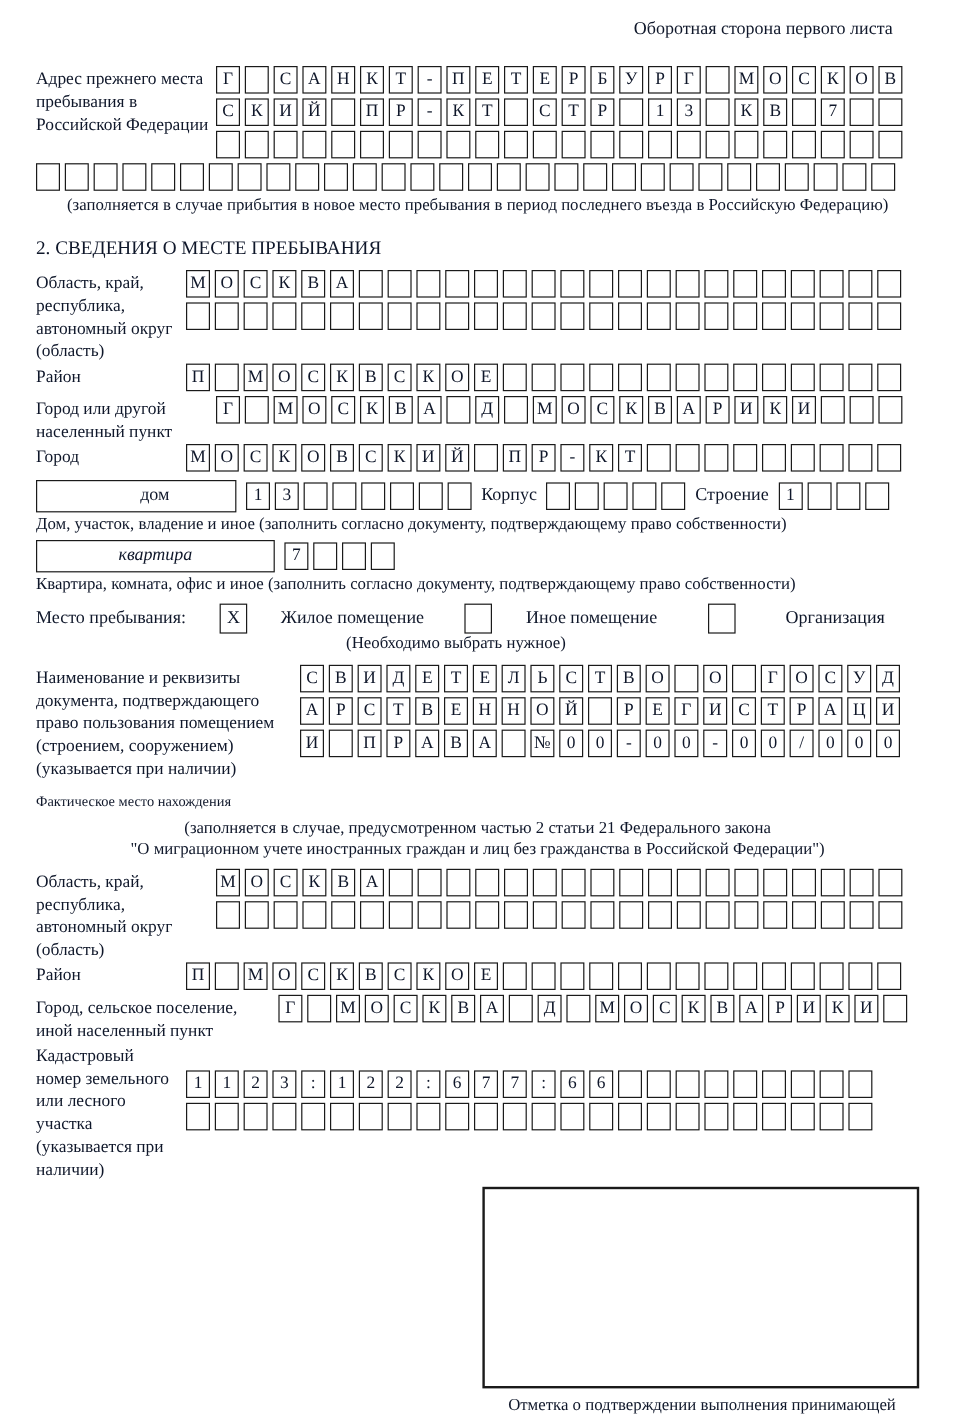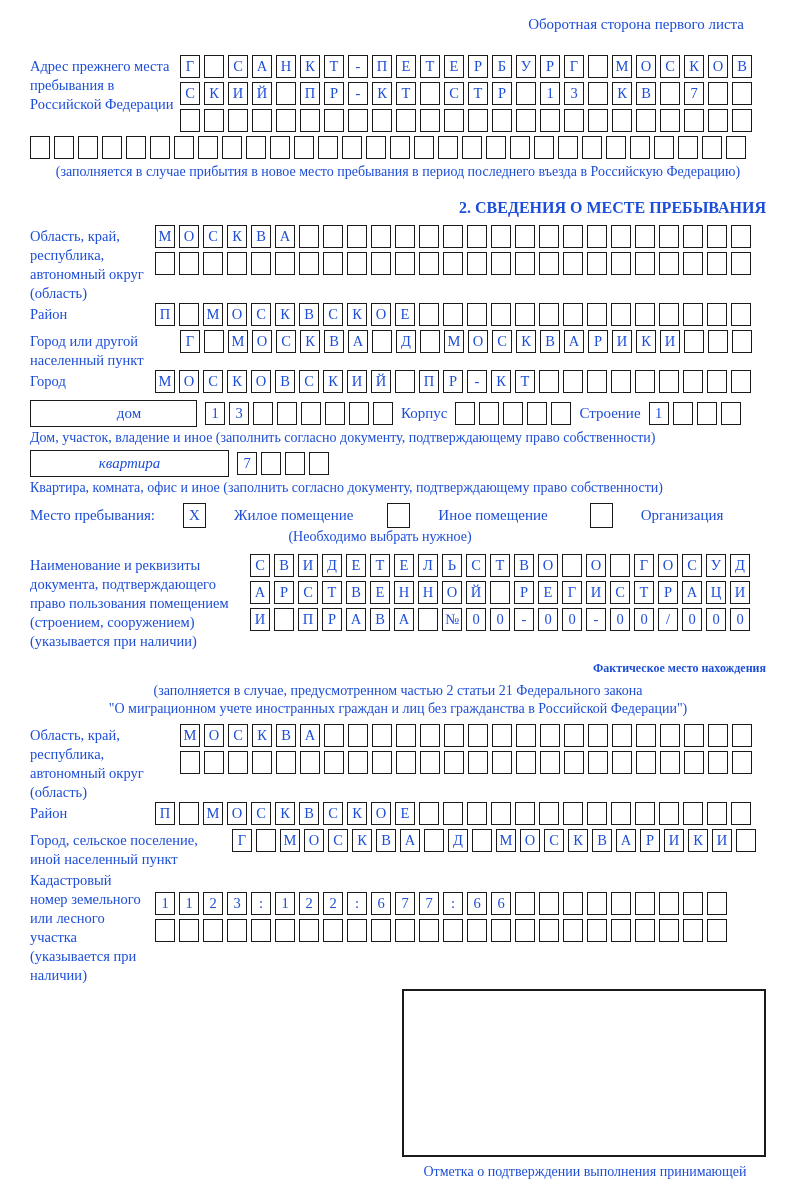--- a/index.html
+++ b/index.html
@@ -1,39 +1,39 @@
 <!DOCTYPE html>
 <html><head>
 <meta charset="utf-8">
 <style>
   html,body{margin:0;padding:0;background:#fff;}
   .page{
     width:800px;height:1180px;box-sizing:border-box;
     padding:16px 34px 0 30px;
-    font-family:"Liberation Serif",serif;color:#1d4ed8;
+    font-family:"Liberation Serif",serif;color:#0f172a;
     overflow:hidden;background:#fff;
   }
   .hdr{ text-align:right; font-size:15px; margin-bottom:22px; padding-right:22px;}
   .frow{display:flex;align-items:flex-start;}
   .lbl{font-size:14.5px;line-height:19px;flex:0 0 auto;box-sizing:border-box;padding-right:6px;padding-top:2px;}
   .lw150{width:150px;}
   .lw125{width:125px;}
   .lw202{width:202px;}
   .lw220{width:220px;}
   .rows{flex:1 1 auto;}
   .boxrow{display:flex;gap:4px;margin-bottom:4px;}
   .cell{
     display:inline-block;box-sizing:border-box;flex:0 0 auto;
     width:20px;height:23px;border:1.5px solid #1a1a1a;
     text-align:center;font-size:14.5px;line-height:20px;white-space:pre;
     font-family:"Liberation Serif",serif;
   }
   .caption{font-size:14px;line-height:18px;}
   .cap-center{text-align:center;}
-  .sect-title{font-size:16px;font-weight:bold;text-align:right;margin:18px 0 8px 0;}
+  .sect-title{font-size:16px;font-weight:normal;text-align:left;margin:18px 0 8px 0;}
   .widebox{
     box-sizing:border-box;border:1.7px solid #1a1a1a;height:27px;
     display:flex;align-items:center;justify-content:center;
     font-size:15px;flex:0 0 auto;
   }
   .domline{display:flex;align-items:center;gap:8px;margin:3px 0 2px 0;}
   .inline-lbl{font-size:15px;flex:0 0 auto;}
   .chk{width:23px;height:25px;line-height:22px;font-size:15px;}
   .stayrow{display:flex;align-items:center;gap:28px;margin-top:6px;}
   .stamp-wrap{margin-left:368px;width:374px;margin-top:4px;}
@@ -366,21 +366,21 @@
   </div>
   <div class="caption">Квартира, комната, офис и иное (заполнить согласно документу, подтверждающему право собственности)</div>
 
   <div class="stayrow">
     <span class="inline-lbl">Место пребывания:</span>
     <span class="cell chk">X</span>
     <span class="inline-lbl">Жилое помещение</span>
     <span class="cell chk" style="margin-left:6px;"></span>
     <span class="inline-lbl">Иное помещение</span>
     <span class="cell chk" style="margin-left:14px;"></span>
-    <span class="inline-lbl" style="">Организация</span>
+    <span class="inline-lbl" style="margin-left:14px;">Организация</span>
   </div>
   <div class="caption" style="text-align:center;width:700px;margin-bottom:8px;">(Необходимо выбрать нужное)</div>
 
   <div class="frow">
     <div class="lbl lw220">Наименование и реквизиты документа, подтверждающего право пользования помещением (строением, сооружением) (указывается при наличии)</div>
     <div class="rows">
       <div class="boxrow">
           <span class="cell">С</span>
           <span class="cell">В</span>
           <span class="cell">И</span>

